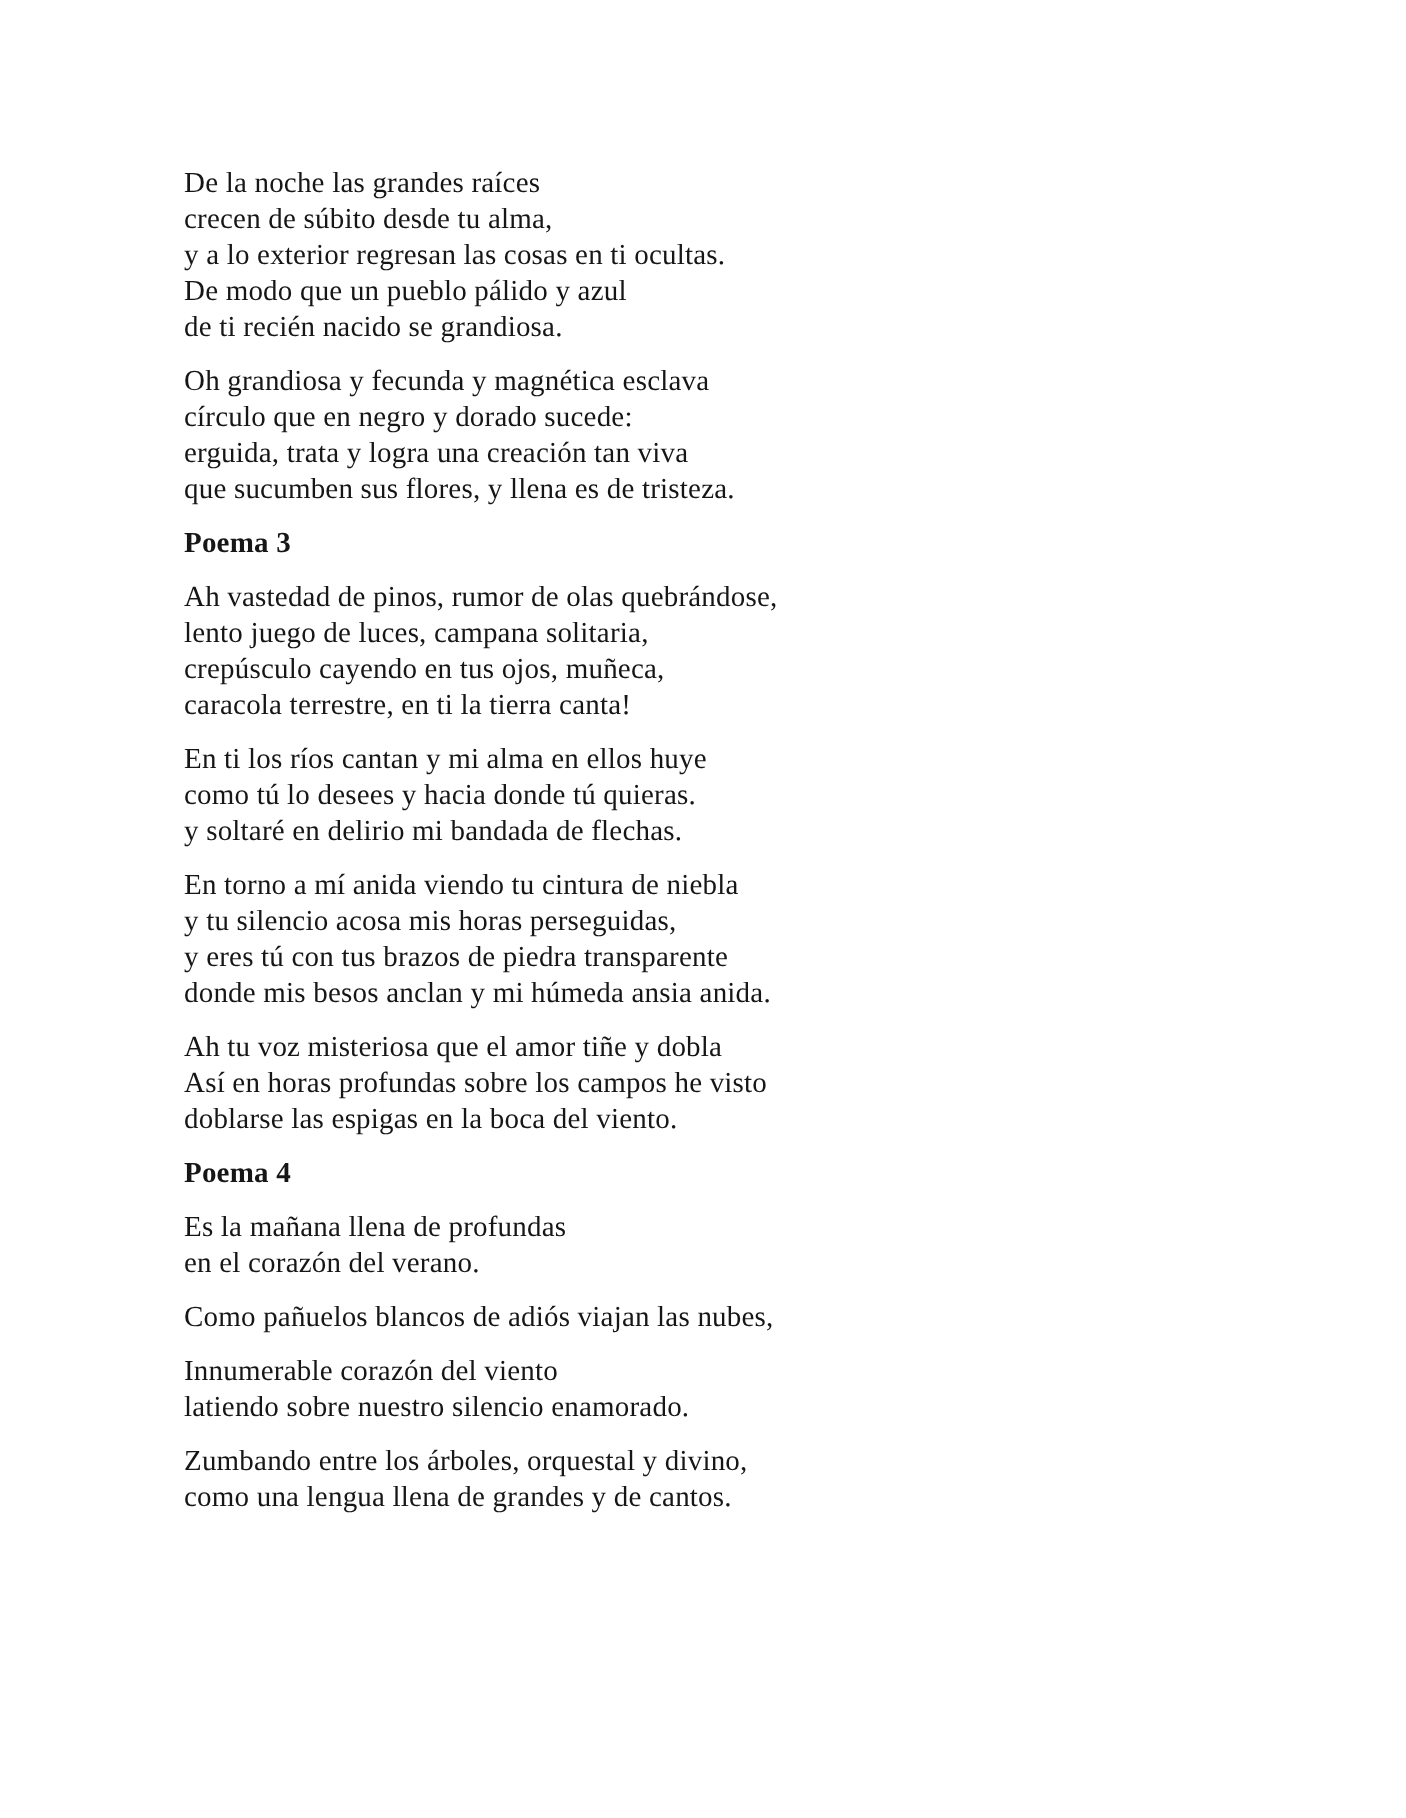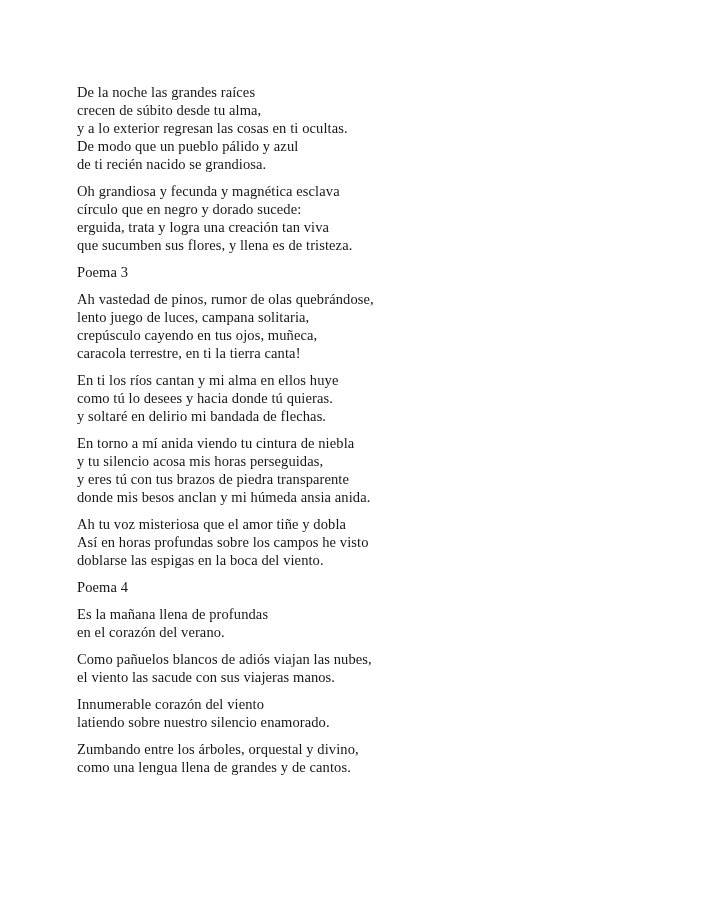--- a/index.html
+++ b/index.html
@@ -9,40 +9,40 @@
   }
   .page {
     position: relative;
     width: 703px;
     height: 909px;
     background: #ffffff;
     overflow: hidden;
   }
   .poem-text {
     position: absolute;
-    left: 77px;
+    left: 92px;
     top: 83px;
     width: 540px;
     font-family: "Liberation Serif", "DejaVu Serif", serif;
     font-size: 14.5px;
     line-height: 18px;
     color: #161616;
     letter-spacing: 0.1px;
   }
   .block {
     margin: 0 0 9px 0;
   }
   .block:last-child {
     margin-bottom: 0;
   }
   .line {
     white-space: nowrap;
   }
   .heading {
-    font-weight: normal;
+    font-weight: bold;
   }
 </style>
 </head>
 <body>
 
 <div class="page">
   <div class="poem-text">
       <div class="block stanza">
         <div class="line">De la noche las grandes raíces</div>
         <div class="line">crecen de súbito desde tu alma,</div>
@@ -79,21 +79,20 @@
         <div class="line">Así en horas profundas sobre los campos he visto</div>
         <div class="line">doblarse las espigas en la boca del viento.</div>
       </div>
       <div class="block heading">Poema 4</div>
       <div class="block stanza">
         <div class="line">Es la mañana llena de profundas</div>
         <div class="line">en el corazón del verano.</div>
       </div>
       <div class="block stanza">
         <div class="line">Como pañuelos blancos de adiós viajan las nubes,</div>
-        <div class="line">el viento las sacude con sus viajeras manos.</div>
       </div>
       <div class="block stanza">
         <div class="line">Innumerable corazón del viento</div>
         <div class="line">latiendo sobre nuestro silencio enamorado.</div>
       </div>
       <div class="block stanza">
         <div class="line">Zumbando entre los árboles, orquestal y divino,</div>
         <div class="line">como una lengua llena de grandes y de cantos.</div>
       </div>
     </div>

